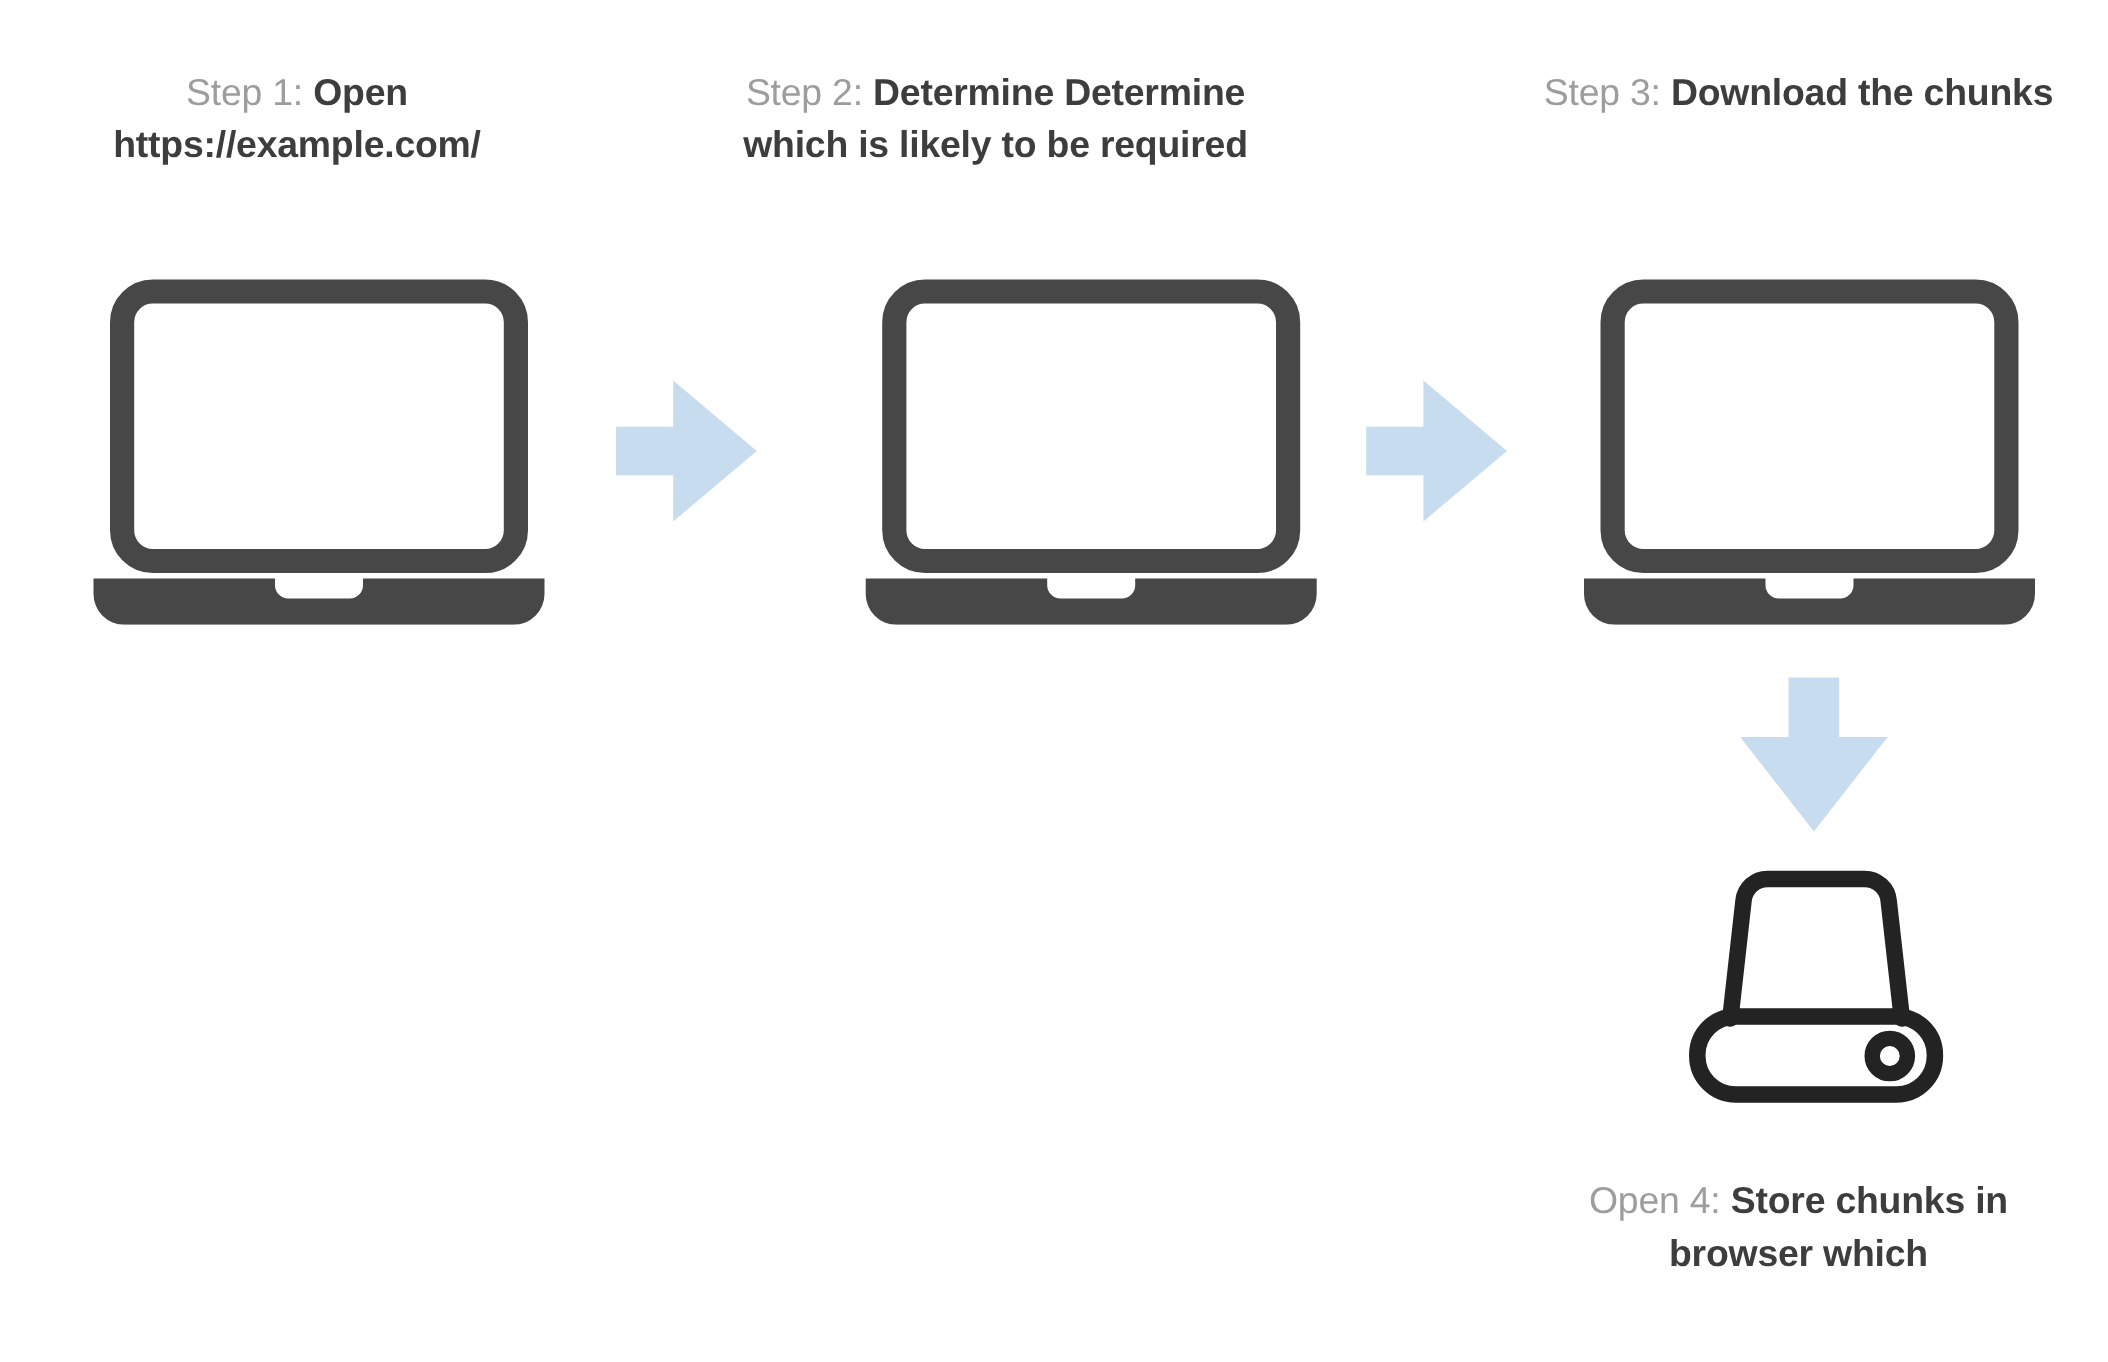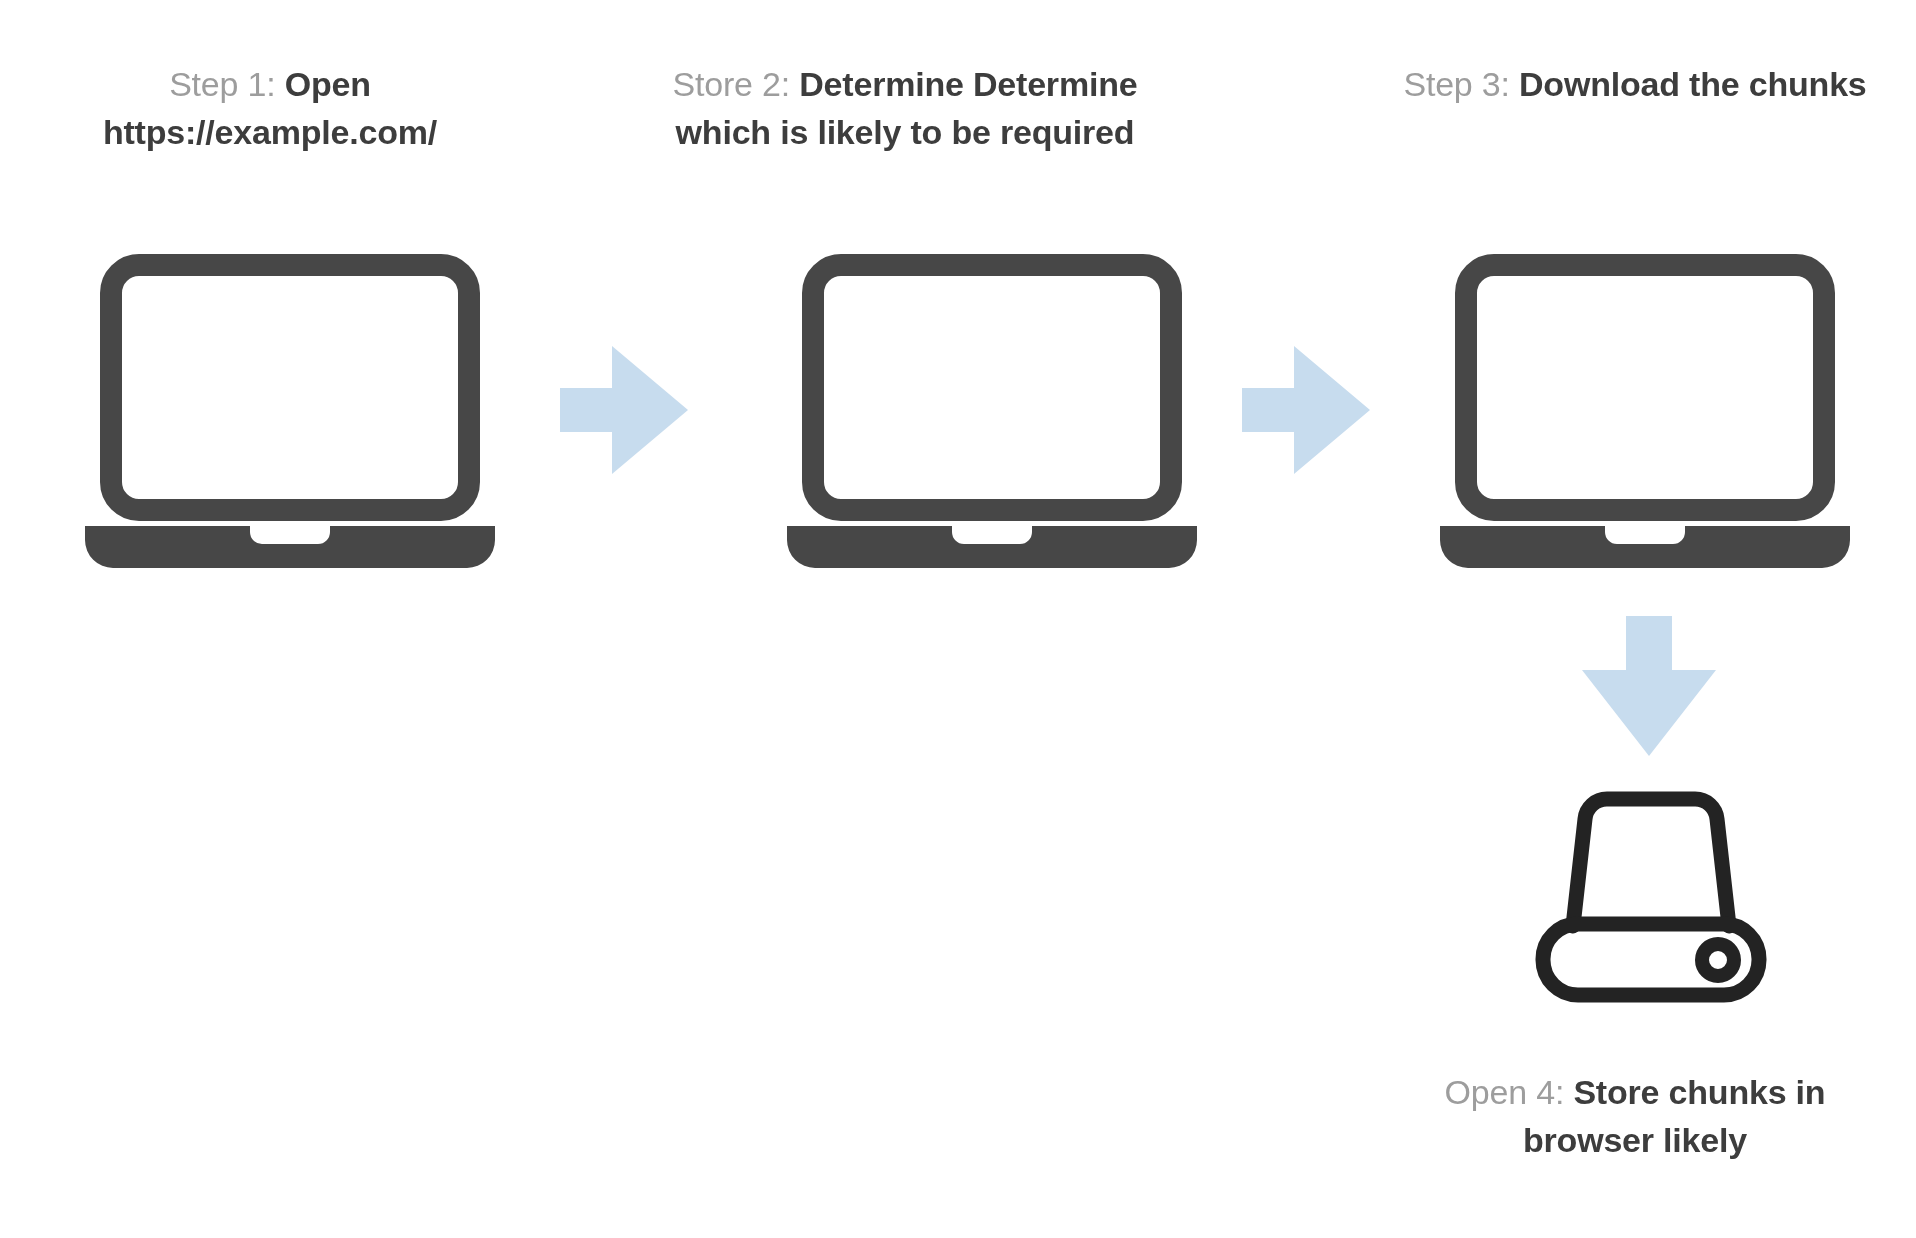--- a/index.html
+++ b/index.html
@@ -108,21 +108,21 @@
     </svg>
   </div>
 
   <div class="arrow-right" id="arrow-1">
     <svg viewBox="0 0 136 136" xmlns="http://www.w3.org/2000/svg" aria-hidden="true">
       <polygon points="4,46 56,46 56,4 132,68 56,132 56,90 4,90" fill="#c7dcee"></polygon>
     </svg>
   </div>
 
   <div class="caption" id="caption-2">
-    <span class="step-prefix">Store 2:</span>
+    <span class="step-prefix">Step 2:</span>
     <span class="step-text">Determine Determine which is likely to be required</span>
   </div>
 
   <div class="laptop" id="laptop-2">
     <svg viewBox="0 0 440 318" xmlns="http://www.w3.org/2000/svg" aria-hidden="true">
       <g fill="none" stroke="#474747" stroke-width="22">
         <rect x="41" y="15" width="358" height="245" rx="28" ry="28"></rect>
       </g>
       <path d="M15 276 H425 a0 0 0 0 1 0 0 v14 a28 28 0 0 1 -28 28 H43 a28 28 0 0 1 -28 -28 Z
                M180 276 h80 v6 a12 12 0 0 1 -12 12 h-56 a12 12 0 0 1 -12 -12 Z" fill="#474747" fill-rule="evenodd"></path>
@@ -162,16 +162,16 @@
       <path d="M41 138 L53 31 A22 22 0 0 1 75 11 L163 11 A22 22 0 0 1 185 31 L197 138" fill="none" stroke="#232323" stroke-width="15" stroke-linejoin="round" stroke-linecap="round"></path>
 
       <rect x="11" y="136" width="216" height="71" rx="35" ry="35" fill="none" stroke="#232323" stroke-width="15"></rect>
 
       <circle cx="186" cy="172" r="16" fill="none" stroke="#232323" stroke-width="14"></circle>
     </svg>
   </div>
 
   <div class="caption" id="caption-4">
     <span class="step-prefix">Open 4:</span>
-    <span class="step-text">Store chunks in browser likely</span>
+    <span class="step-text">Store chunks in browser which</span>
   </div>
 
 </div>
 
 </body></html>

